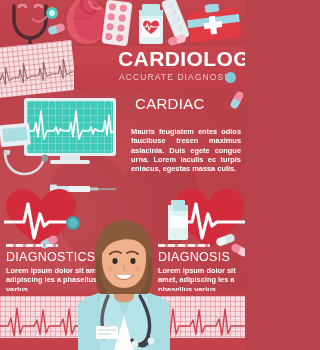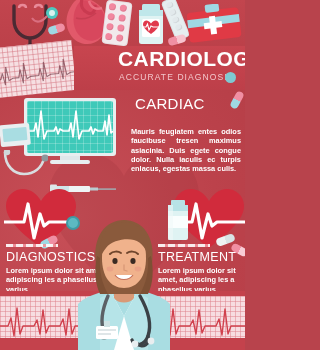--- a/index.html
+++ b/index.html
@@ -204,21 +204,21 @@
 
   <svg class="abs noevt" style="left:2px;top:150px;width:46px;height:38px;" viewBox="0 0 46 38">
     <path d="M3 2 C3 16 12 24 22 24 C32 24 40 18 42 8" fill="none" stroke="#d8dde0" stroke-width="2.6"></path>
     <circle cx="5" cy="2" r="3.2" fill="#cfd6d9"></circle>
     <circle cx="43" cy="8" r="3.6" fill="#8e969b"></circle>
   </svg>
 
   <div class="cs-title">
     <span>CARDIAC</span><br>
   </div>
-  <div class="cs-body">Mauris feugiatem entes odios faucibuse tresen maximus asiacinia. Duis egete congue dolor. Nulla iaculis ec turpis enlacus, egestas massa culis.</div>
+  <div class="cs-body">Mauris feugiatem entes odios faucibuse tresen maximus asiacinia. Duis egete congue urna. Lorem iaculis ec turpis enlacus, egestas massa culis.</div>
 
   <div class="capsule" style="left:228px;top:96px;width:18px;height:8px;transform:rotate(-62deg);
        background:linear-gradient(90deg,#9fd8e3 0 50%,#f08fa3 50% 100%);"></div>
   <div class="abs" style="left:225px;top:72px;width:11px;height:11px;border-radius:50%;background:#7fc9d2;"></div>
 
   <svg class="abs noevt" style="left:46px;top:182px;width:72px;height:14px;" viewBox="0 0 72 14">
     <rect x="10" y="4" width="34" height="6" rx="1" fill="#eef4f5"></rect>
     <rect x="10" y="4" width="13" height="6" fill="#cfe6ea"></rect>
     <rect x="4" y="2.5" width="7" height="9" rx="1" fill="#dde7e9"></rect>
     <rect x="44" y="5.5" width="8" height="3" fill="#b9ccd1"></rect>
@@ -252,21 +252,21 @@
   <div class="abs" style="left:66px;top:216px;width:14px;height:14px;border-radius:50%;background:#5cb9c2;border:2px solid #3f9aa4;box-sizing:border-box;"></div>
 
   <div class="sec sec-left">
     <div class="sec-rule"></div>
     <div class="sec-title">DIAGNOSTICS</div>
     <div class="sec-body">Lorem ipsum dolor sit amet, adipiscing les a phasellus varius.</div>
   </div>
 
   <div class="sec sec-right">
     <div class="sec-rule"></div>
-    <div class="sec-title">TREATMENT</div>
+    <div class="sec-title">DIAGNOSIS</div>
     <div class="sec-body">Lorem ipsum dolor sit amet, adipiscing les a phasellus varius.</div>
   </div>
 
   <div class="bottom-red-top"></div>
   <div class="bottom-strip">
     <svg width="245" height="54" viewBox="0 0 245 54">
       <path d="M0 30 L8 30 L11 22 L14 40 L17 12 L20 38 L23 30 L34 30 L37 24 L40 38 L43 14 L46 37 L49 30 L60 30 L63 23 L66 39 L69 13 L72 38 L75 30 L86 30 L89 24 L92 38 L95 14 L98 37 L101 30 L112 30 L115 23 L118 39 L121 13 L124 38 L127 30 L138 30 L141 24 L144 38 L147 14 L150 37 L153 30 L164 30 L167 23 L170 39 L173 13 L176 38 L179 30 L190 30 L193 24 L196 38 L199 14 L202 37 L205 30 L216 30 L219 23 L222 39 L225 13 L228 38 L231 30 L245 30" fill="none" stroke="#d0414d" stroke-width="1.4" stroke-linejoin="round"></path>
     </svg>
   </div>
   <div class="bottom-red-bot"></div>

